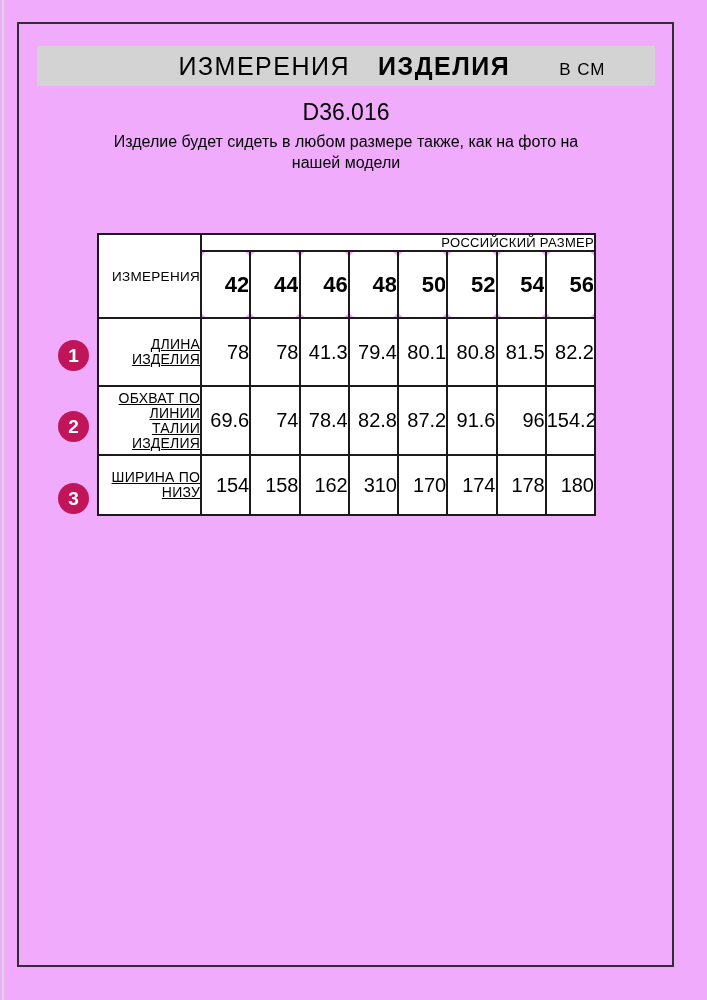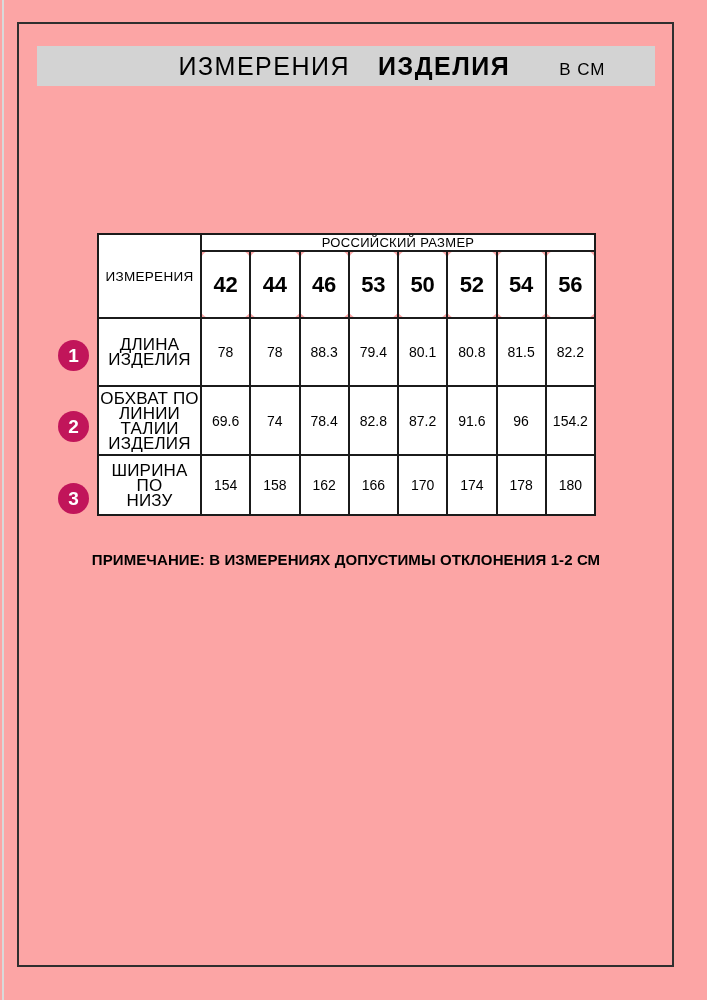--- a/index.html
+++ b/index.html
@@ -6,21 +6,21 @@
     margin: 0;
     padding: 0;
     background: #ffffff;
     font-family: "Liberation Sans", sans-serif;
     color: #000;
   }
   .canvas {
     position: relative;
     width: 707px;
     height: 1000px;
-    background: #fca5a5;
+    background: #f0abfc;
     overflow: hidden;
   }
   .edge-line {
     position: absolute;
     left: 2px; top: 0;
     width: 2px; height: 1000px;
     background: #d9d9d9;
   }
   .page-border {
     position: absolute;
@@ -65,35 +65,35 @@
   table.size-table {
     position: absolute;
     left: 97px; top: 233px;
     width: 499px;
     border-collapse: collapse;
     table-layout: fixed;
   }
   table.size-table td {
     border: 2px solid #1b1b1b;
     background: #fff;
-    text-align: center;
+    text-align: right;
     vertical-align: middle;
     padding: 0;
     overflow: hidden;
   }
   .r-group   { height: 16px; }
   .r-sizes   { height: 67px; }
   .r-data-0  { height: 68px; }
   .r-data-1  { height: 69px; }
   .r-data-2  { height: 60px; }
   .corner-cell { width: 101px; font-size: 13.5px; letter-spacing: 0.3px; }
   .group-cell  { font-size: 13px; letter-spacing: 0.3px; }
   .size-cell   { font-size: 22px; font-weight: 700; border-radius: 9px; }
-  .label-cell  { font-size: 17px; line-height: 15px; white-space: pre-line; letter-spacing: 0.2px; }
-  .value-cell  { font-size: 14px; }
+  .label-cell  { font-size: 14px; line-height: 15px; white-space: pre-line; letter-spacing: 0.2px; text-decoration: underline; }
+  .value-cell  { font-size: 20px; }
   .marker {
     position: absolute;
     left: 58px;
     width: 31px; height: 31px;
     border-radius: 50%;
     background: #c1155a;
     color: #ffffff;
     font-size: 19px;
     font-weight: 700;
     display: flex;
@@ -117,46 +117,49 @@
 <div class="canvas">
   <div class="edge-line"></div>
   <div class="page-border"></div>
 
   <div class="title-band" style="background: rgb(211, 211, 211);">
     <span class="band-word1">ИЗМЕРЕНИЯ</span>
     <span class="band-word2">ИЗДЕЛИЯ</span>
     <span class="band-units">В СМ</span>
   </div>
 
+  <div class="product-code">D36.016</div>
 
+  <div class="subtitle">Изделие будет сидеть в любом размере также, как на фото на
+нашей модели</div>
 
   <table class="size-table">
       <thead>
         <tr class="r-group">
           <td rowspan="2" class="corner-cell">ИЗМЕРЕНИЯ</td>
           <td colspan="8" class="group-cell">РОССИЙСКИЙ РАЗМЕР</td>
         </tr>
         <tr class="r-sizes">
           <td class="size-cell">42</td>
           <td class="size-cell">44</td>
           <td class="size-cell">46</td>
-          <td class="size-cell">53</td>
+          <td class="size-cell">48</td>
           <td class="size-cell">50</td>
           <td class="size-cell">52</td>
           <td class="size-cell">54</td>
           <td class="size-cell">56</td>
         </tr>
       </thead>
       <tbody>
         <tr class="r-data r-data-0">
           <td class="label-cell">ДЛИНА
 ИЗДЕЛИЯ</td>
           <td class="value-cell">78</td>
           <td class="value-cell">78</td>
-          <td class="value-cell">88.3</td>
+          <td class="value-cell">41.3</td>
           <td class="value-cell">79.4</td>
           <td class="value-cell">80.1</td>
           <td class="value-cell">80.8</td>
           <td class="value-cell">81.5</td>
           <td class="value-cell">82.2</td>
         </tr>
         <tr class="r-data r-data-1">
           <td class="label-cell">ОБХВАТ ПО
 ЛИНИИ ТАЛИИ
 ИЗДЕЛИЯ</td>
@@ -168,29 +171,28 @@
           <td class="value-cell">91.6</td>
           <td class="value-cell">96</td>
           <td class="value-cell">154.2</td>
         </tr>
         <tr class="r-data r-data-2">
           <td class="label-cell">ШИРИНА ПО
 НИЗУ</td>
           <td class="value-cell">154</td>
           <td class="value-cell">158</td>
           <td class="value-cell">162</td>
-          <td class="value-cell">166</td>
+          <td class="value-cell">310</td>
           <td class="value-cell">170</td>
           <td class="value-cell">174</td>
           <td class="value-cell">178</td>
           <td class="value-cell">180</td>
         </tr>
       </tbody>
     </table>
 
   <div>
       <div class="marker" style="top: 340px; background: rgb(193, 21, 90);">1</div>
       <div class="marker" style="top: 411px; background: rgb(193, 21, 90);">2</div>
       <div class="marker" style="top: 483px; background: rgb(193, 21, 90);">3</div>
     </div>
 
-  <div class="note">ПРИМЕЧАНИЕ: В ИЗМЕРЕНИЯХ ДОПУСТИМЫ ОТКЛОНЕНИЯ 1-2 СМ</div>
 </div>
 
 </body></html>

